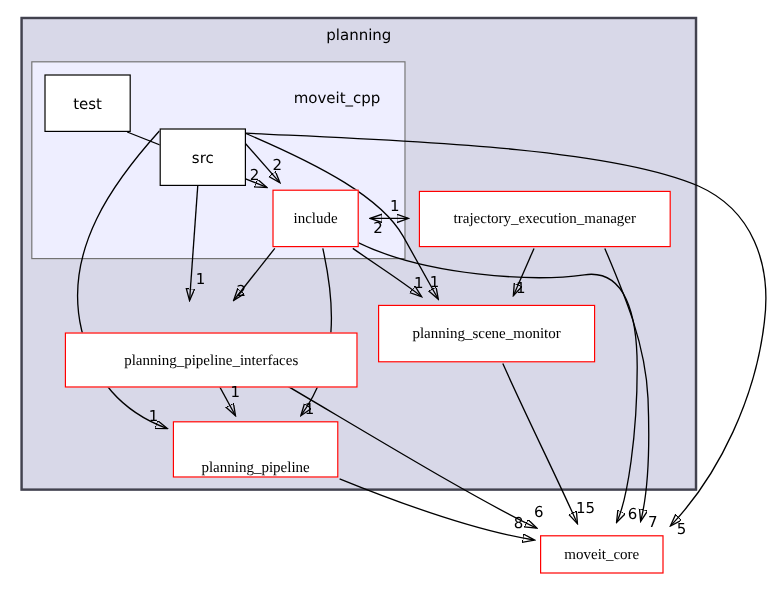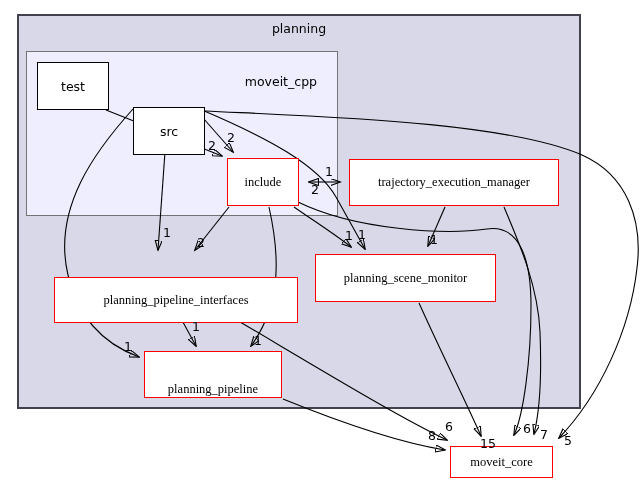--- a/index.html
+++ b/index.html
@@ -99,15 +99,15 @@
   <span class="elabel" style="left:315px;top:190px;">2</span>
   <span class="elabel" style="left:201px;top:243px;">2</span>
   <span class="elabel" style="left:349px;top:236px;">1</span>
   <span class="elabel" style="left:258px;top:341px;">1</span>
   <span class="elabel" style="left:527px;top:429px;">6</span>
   <span class="elabel" style="left:434px;top:240px;">1</span>
   <span class="elabel" style="left:544px;top:435px;">7</span>
   <span class="elabel" style="left:196px;top:327px;">1</span>
   <span class="elabel" style="left:449px;top:427px;">6</span>
   <span class="elabel" style="left:432px;top:436px;">8</span>
-  <span class="elabel" style="left:488px;top:424px;margin-top:20px;">15</span>
+  <span class="elabel" style="left:488px;top:424px;">15</span>
 
 </div>
 
 </body></html>

